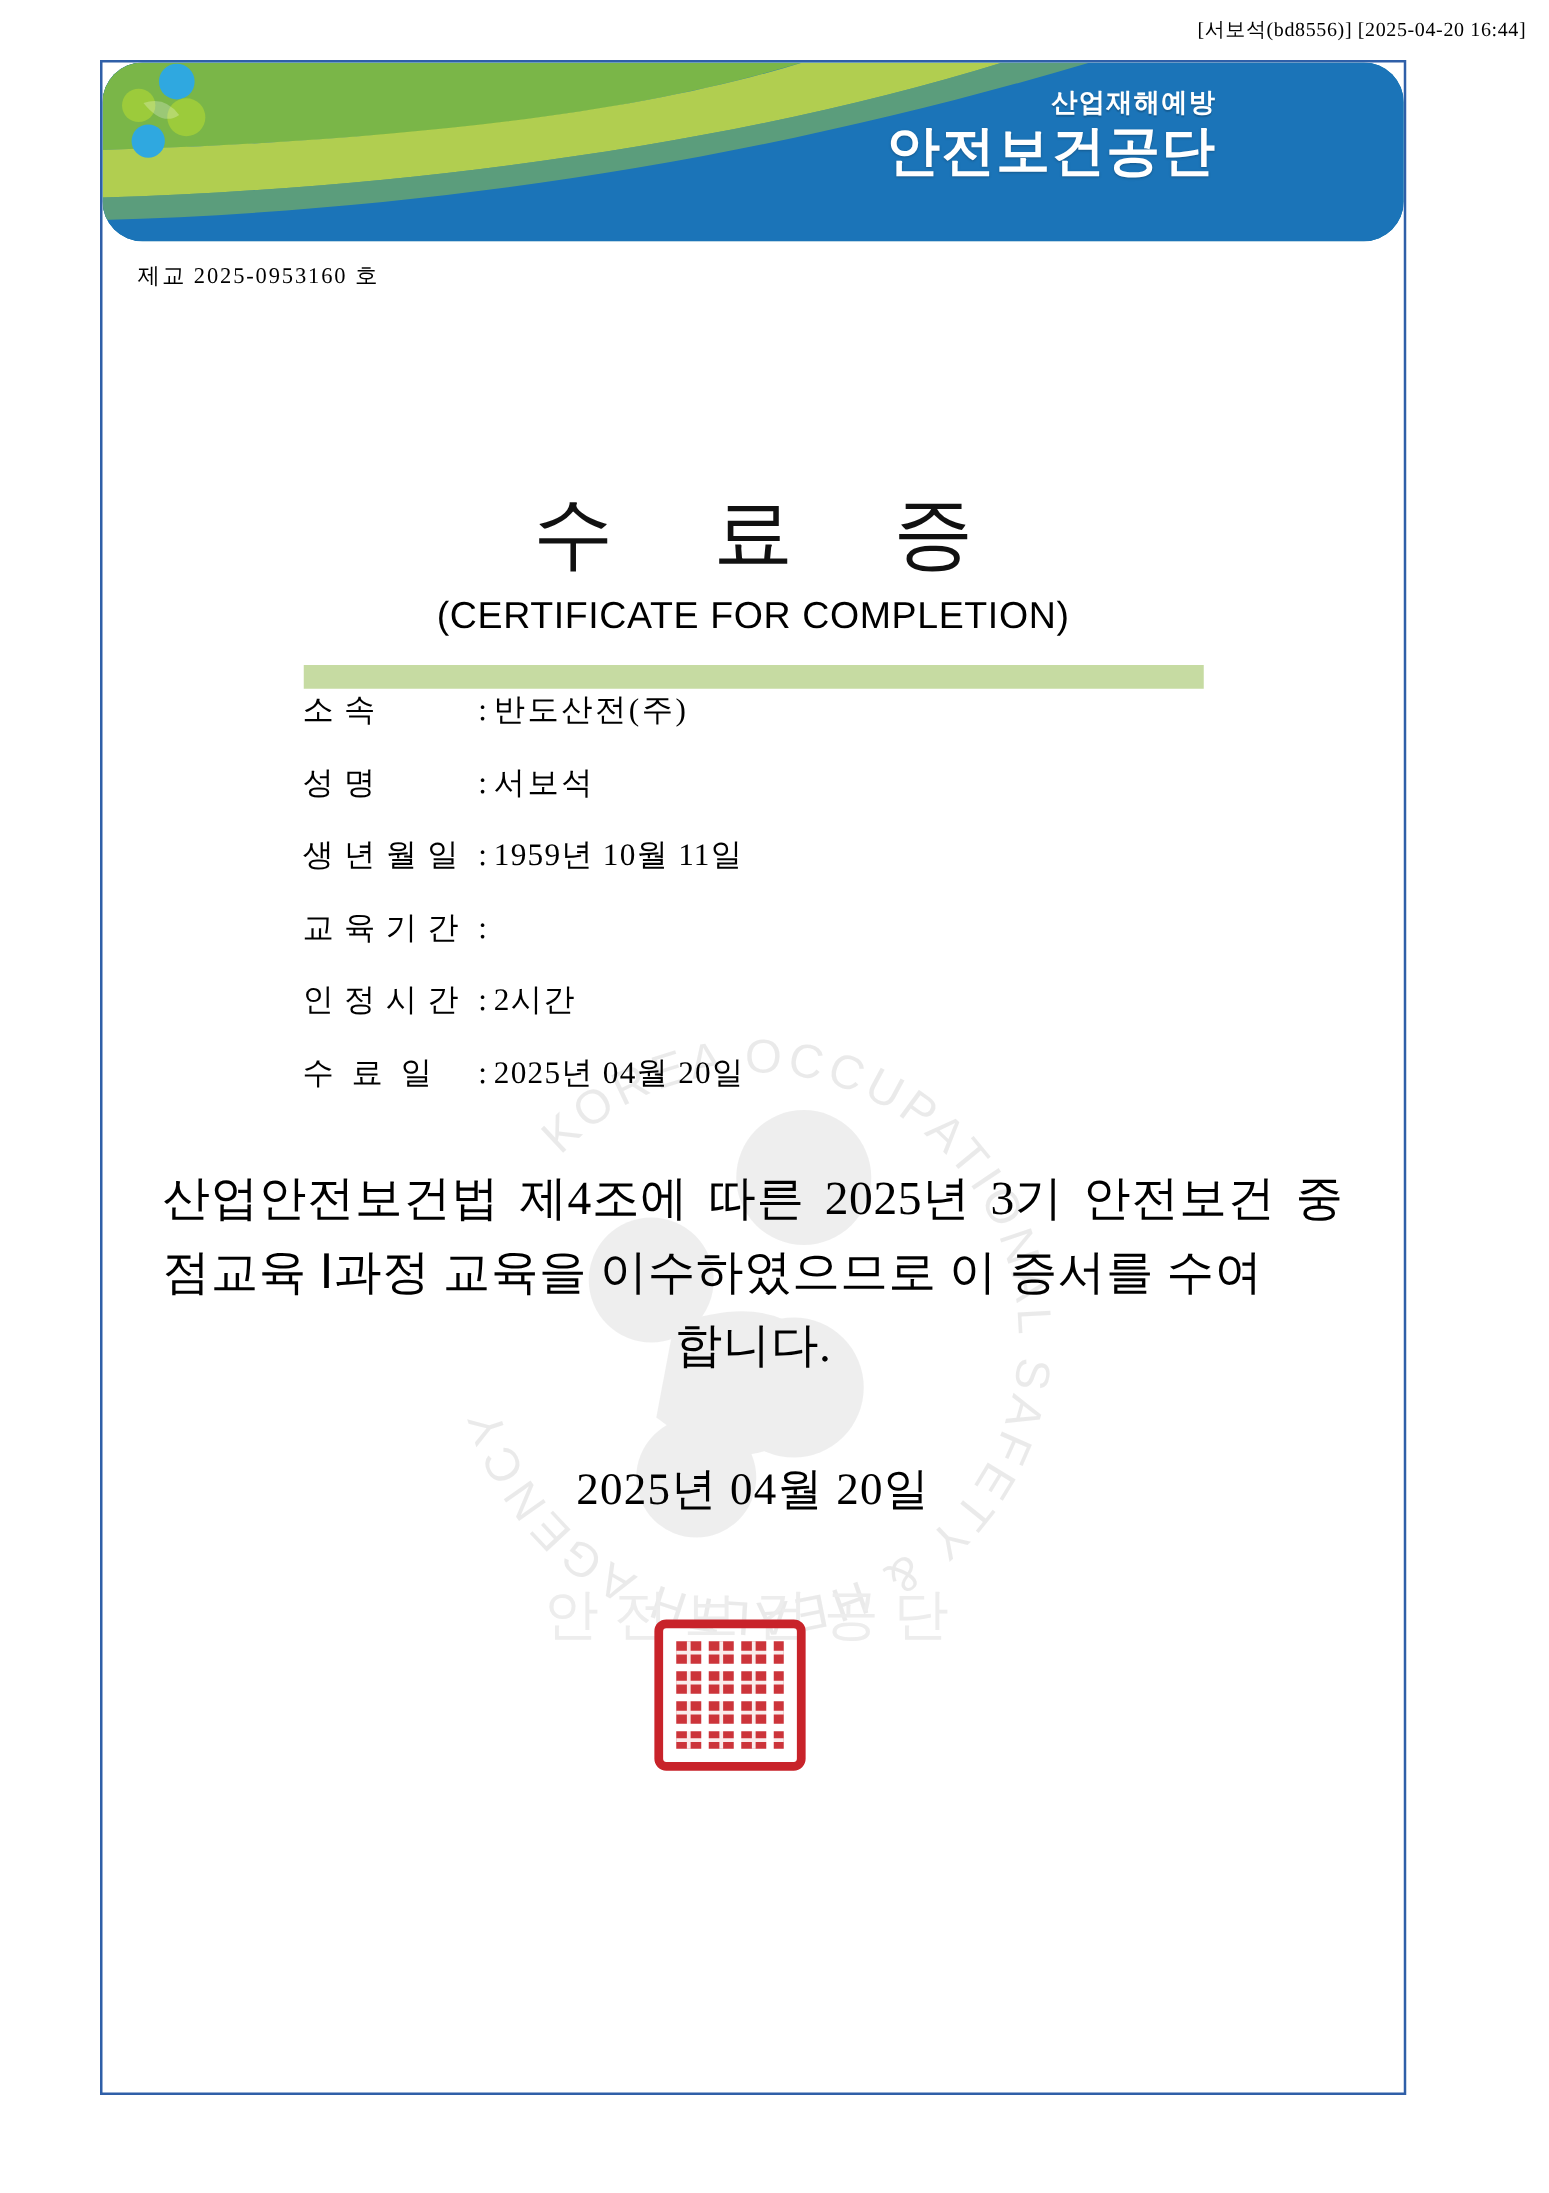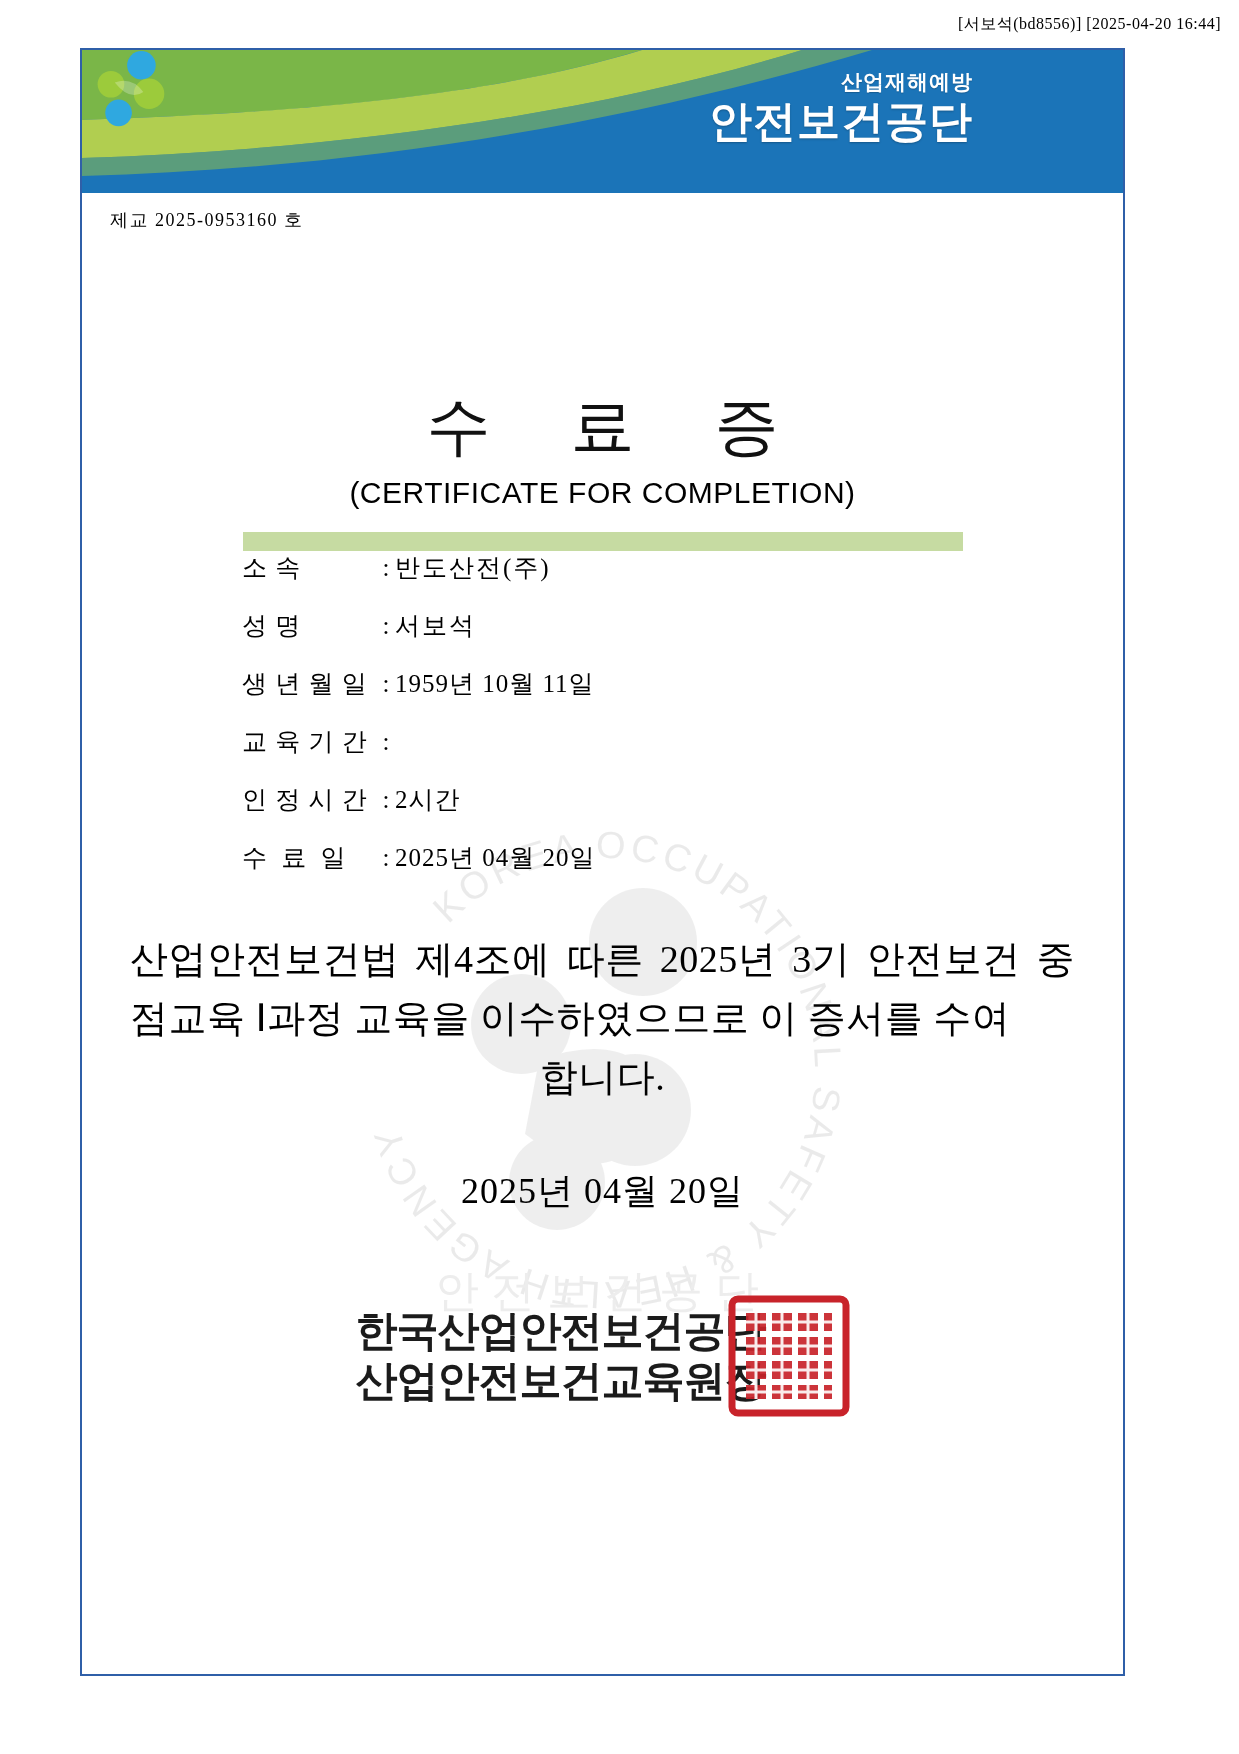--- a/index.html
+++ b/index.html
@@ -39,20 +39,21 @@
     box-sizing: border-box;
     overflow: hidden;
   }
 
   
   .banner {
     position: relative;
     height: 143px;
     background: #0369a1;
     overflow: hidden;
+    border-radius: 32px;
   }
   .banner svg {
     position: absolute;
     left: 0;
     top: 0;
   }
   .banner-text {
     position: absolute;
     right: 150px;
     top: 18px;
@@ -297,24 +298,20 @@
   </div>
 
   <div class="statement">
     <span>산업안전보건법 제4조에 따른 2025년 3기 안전보건 중점교육 Ⅰ과정 교육을 이수하였으므로 이 증서를 수여</span>
     <span class="last-line">합니다.</span>
   </div>
 
   <div class="cert-date">2025년 04월 20일</div>
 
   <div class="issuer">
-    <div class="issuer-lines">
-      <div>한국산업안전보건공단</div>
-      <div>산업안전보건교육원장</div>
-    </div>
     <svg class="issuer-seal" viewBox="0 0 122 122">
       <rect x="4" y="4" width="114" height="114" rx="6" fill="none" stroke="#c8232a" stroke-width="7"></rect>
       <g fill="#c8232a" opacity="0.92">
         <rect x="18" y="18" width="20" height="18"></rect>
           <rect x="44" y="18" width="20" height="18"></rect>
         <rect x="70" y="18" width="20" height="18"></rect>
           <rect x="96" y="18" width="8" height="18"></rect>
         <rect x="18" y="42" width="20" height="18"></rect>
           <rect x="44" y="42" width="20" height="18"></rect>
         <rect x="70" y="42" width="20" height="18"></rect>

